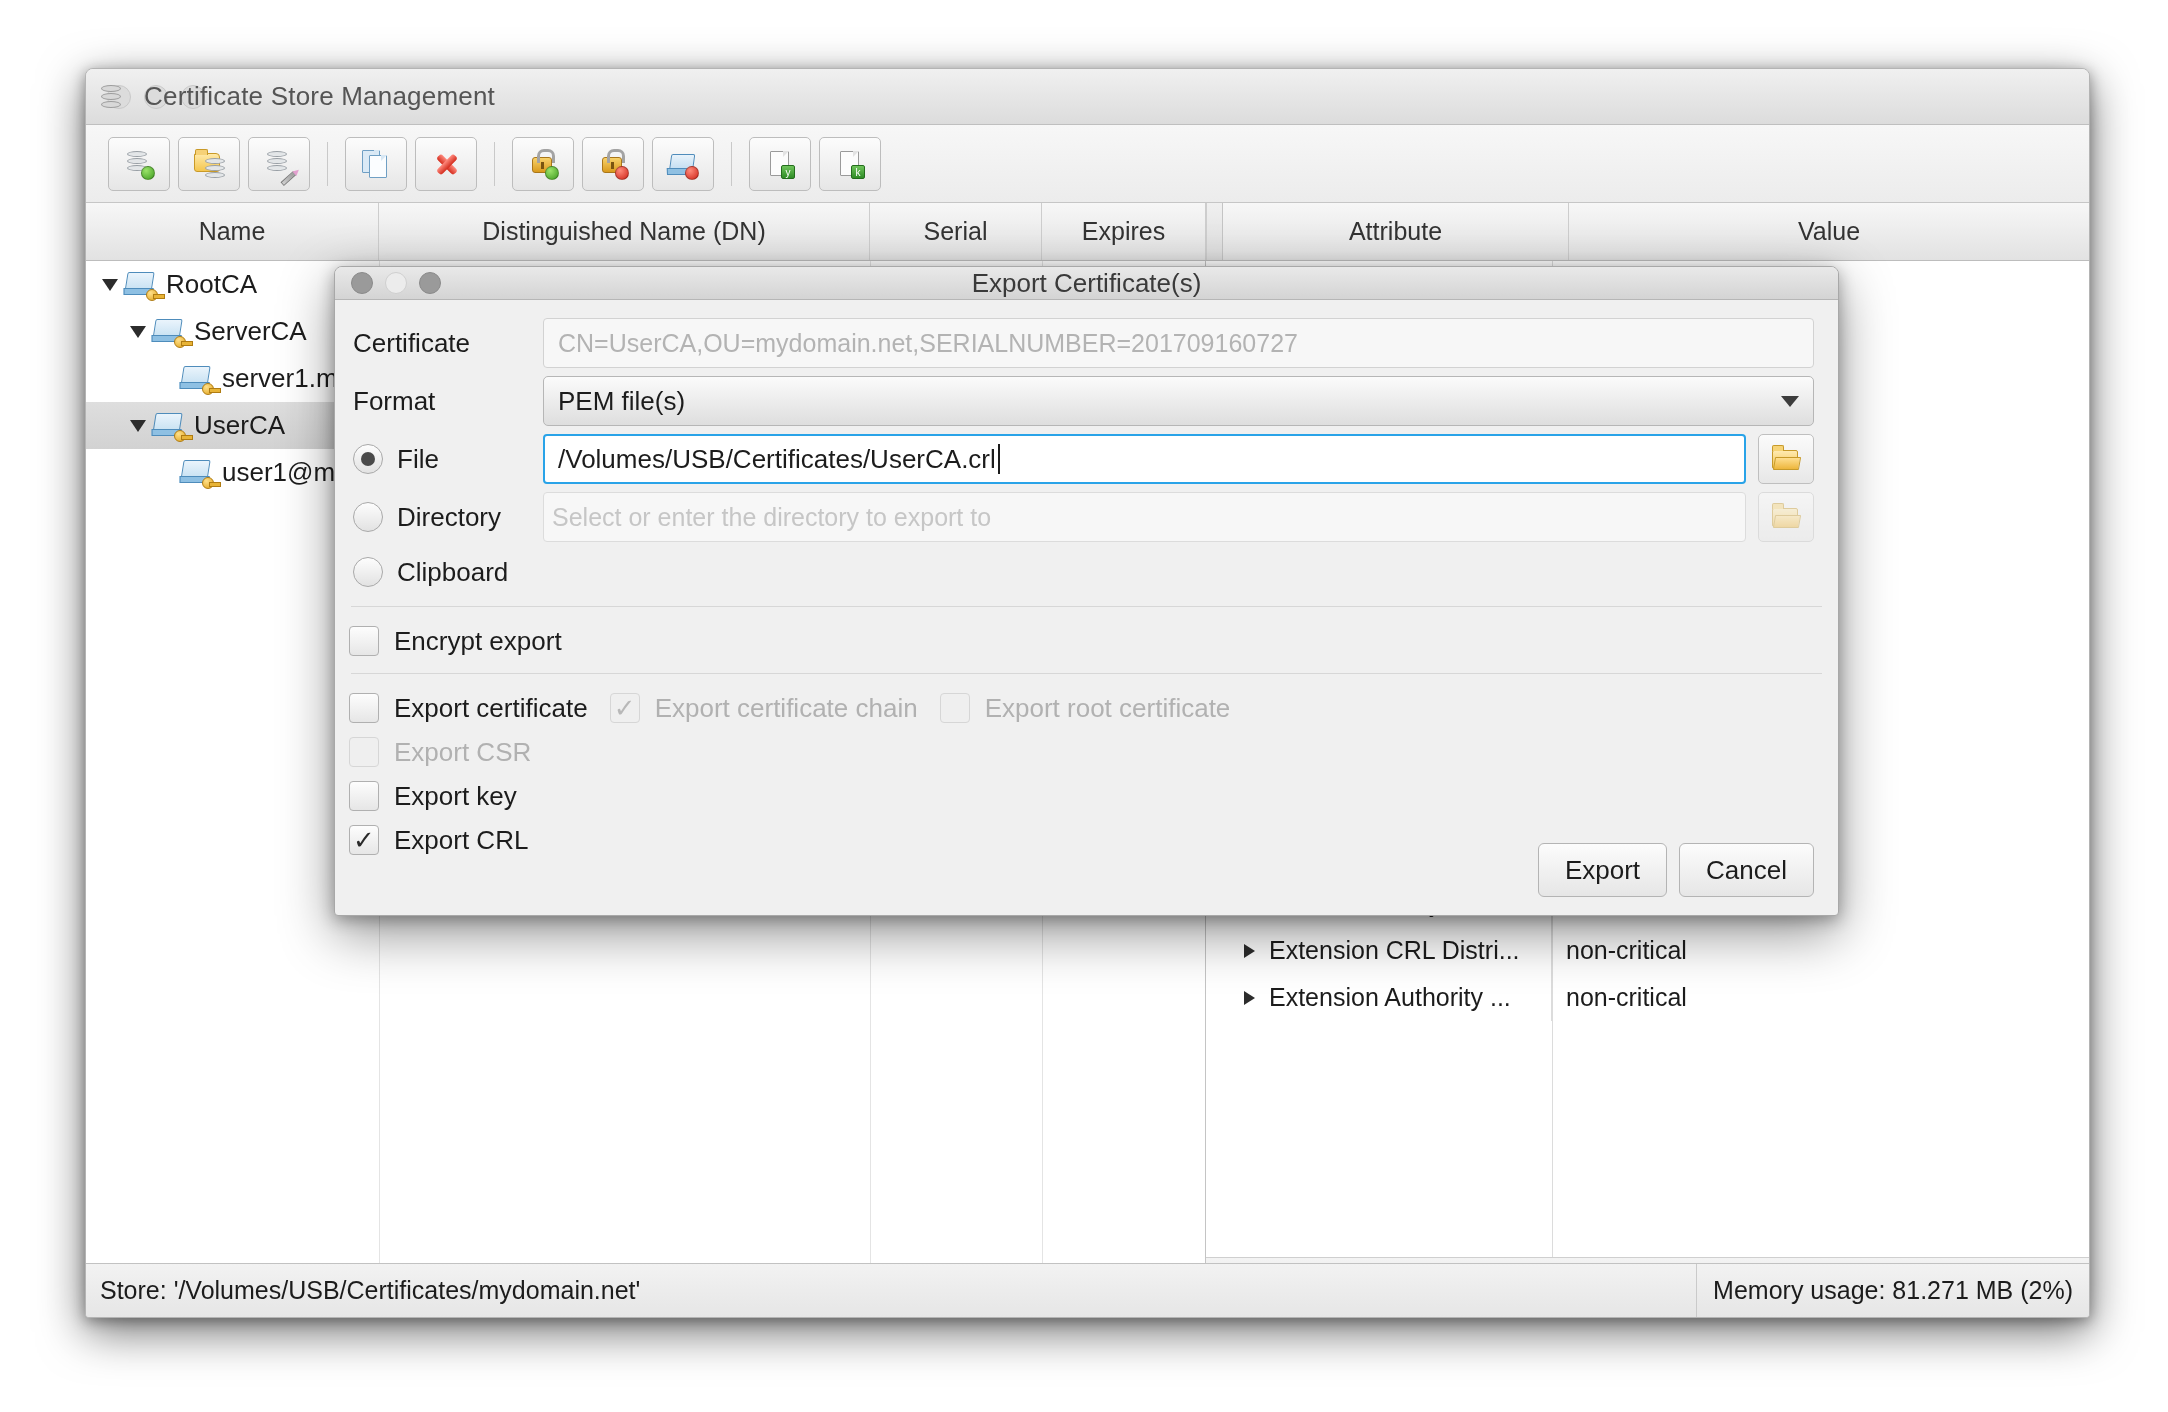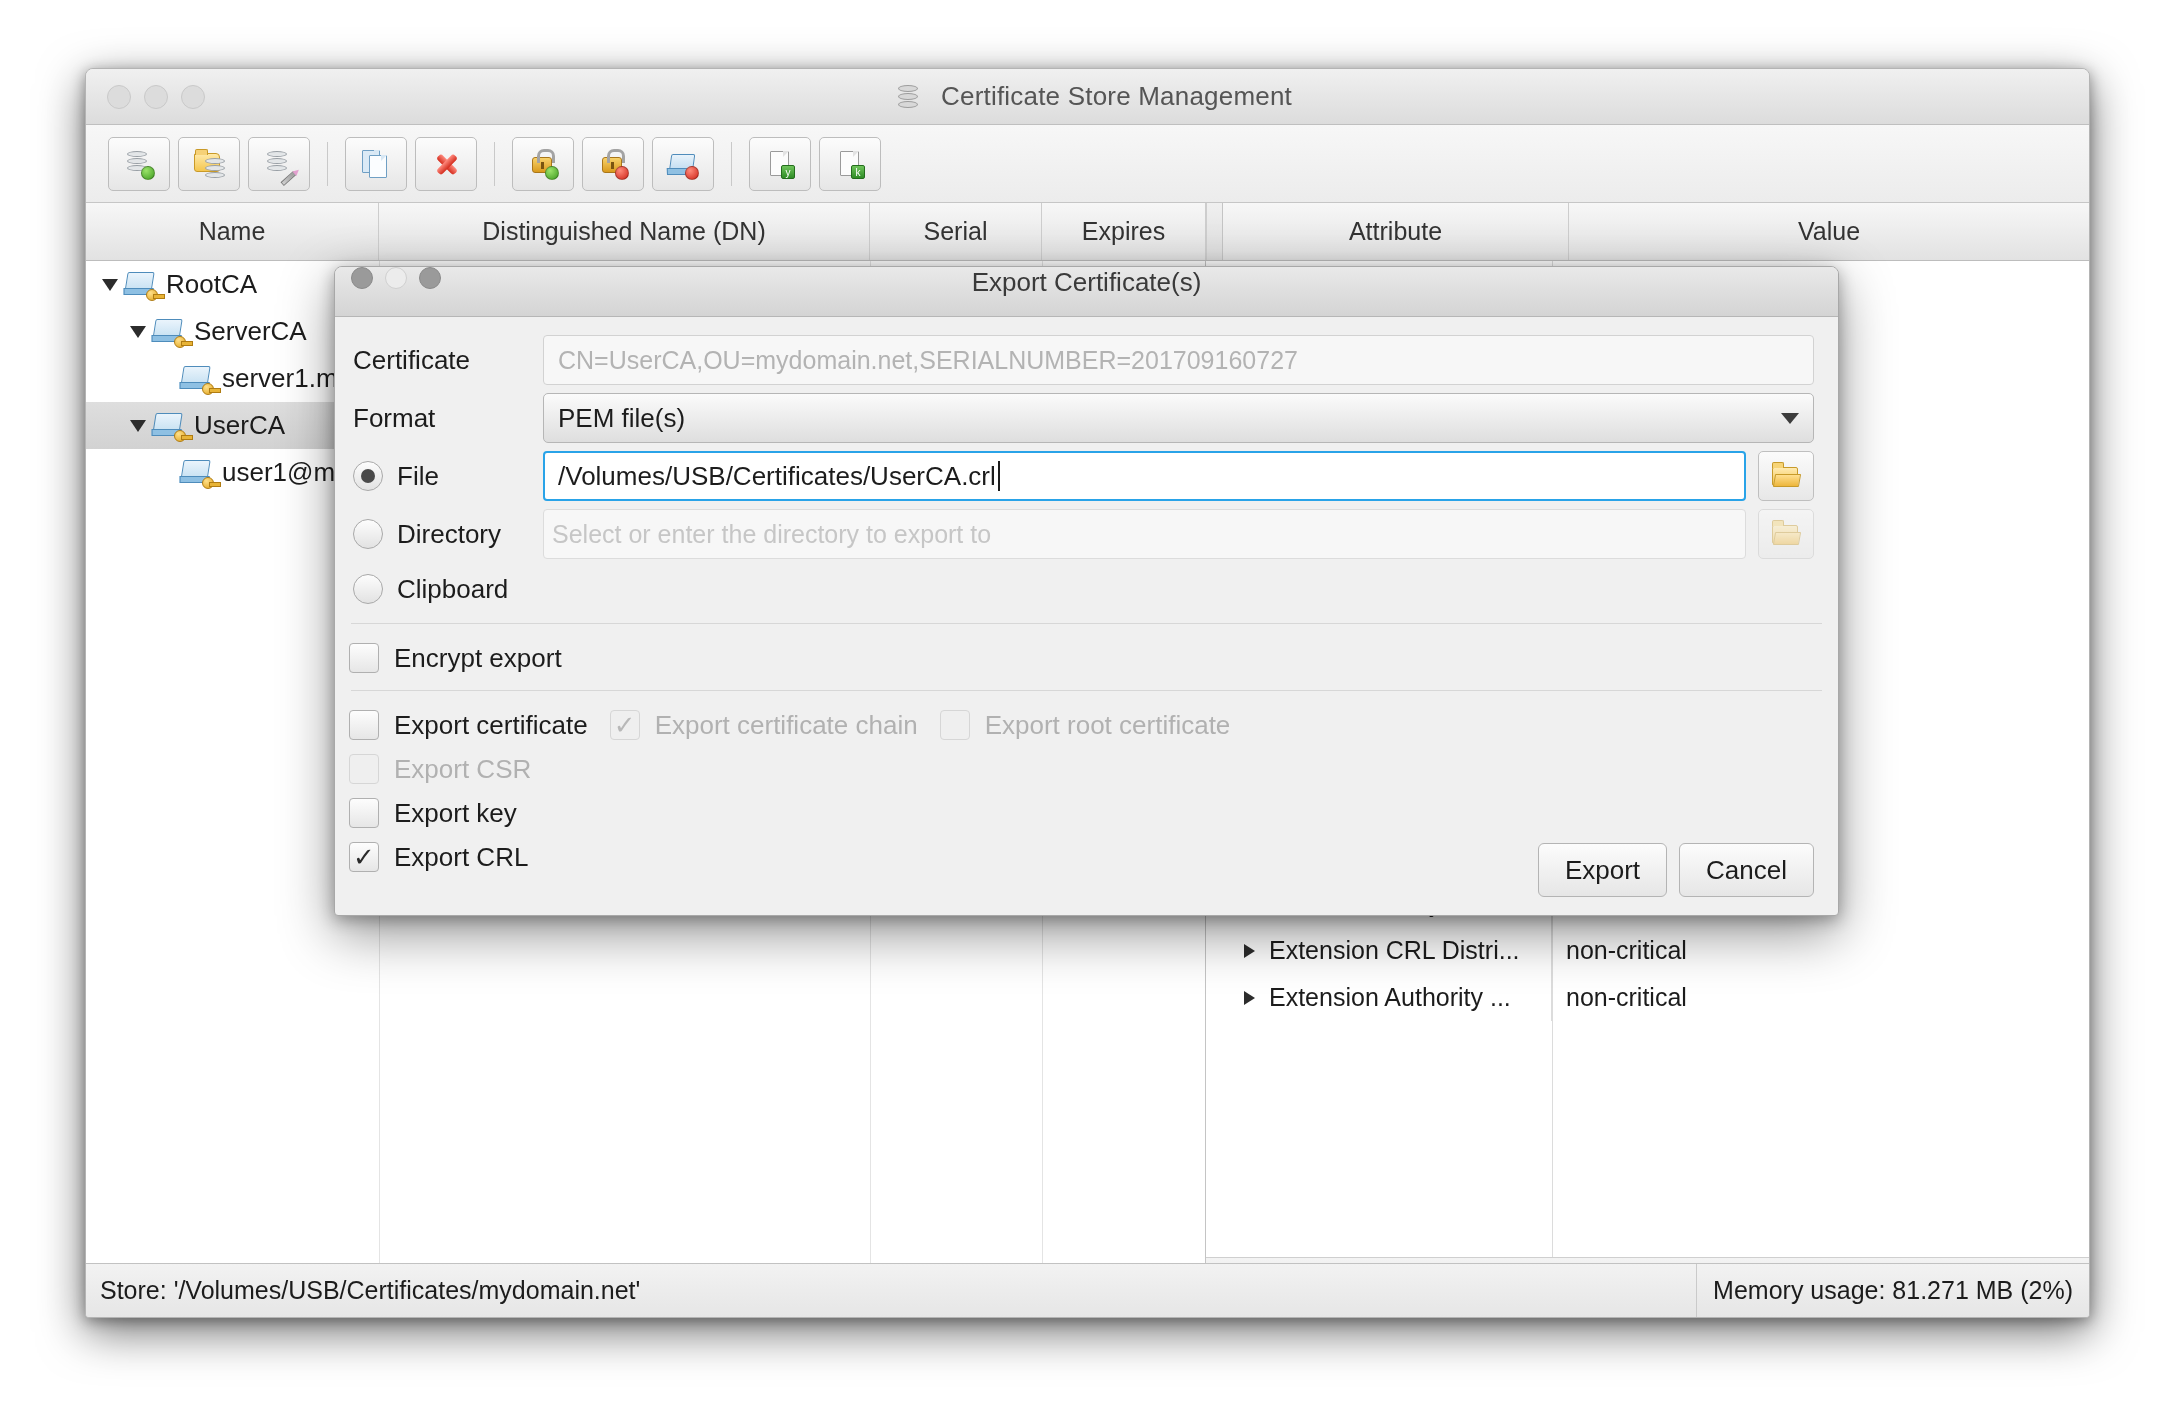--- a/index.html
+++ b/index.html
@@ -30,21 +30,21 @@
     background: linear-gradient(to bottom, #f0f0f0 0%, #dcdcdc 100%);
     border-bottom: 1px solid #bfbfbf;
     display: flex; align-items: center;
   }
   .traffic-wrap { display: flex; gap: 13px; margin-left: 21px; }
   .tl { width: 24px; height: 24px; border-radius: 50%;
         background: #dcdcdc; border: 1px solid #c9c9c9; }
   #win-title {
     position: absolute; left: 15px; right: 0; text-align: center;
     font-size: 26px; color: #555; letter-spacing: .2px;
-    display: flex; align-items: center; justify-content: center; gap: 23px;
+    display: flex; align-items: center; justify-content: flex-start; gap: 23px;
   }
   .db-icon { display:inline-block; width:20px; height:24px; position:relative; }
   .db-icon i {
     position:absolute; left:0; width:20px; height:7px; border-radius:50%;
     background:#d8d8d8; border:1px solid #9e9e9e;
   }
   .db-icon i:nth-child(1){ top:0; }
   .db-icon i:nth-child(2){ top:8px; }
   .db-icon i:nth-child(3){ top:16px; }
 
@@ -169,23 +169,23 @@
   #status-right{ padding:0 16px; border-left:1px solid #cacaca; height:100%;
      display:flex; align-items:center; }
 
   
   #dialog{
     position:absolute; left:334px; top:266px; width:1505px; height:650px;
     background:#f0f0f0; border:1px solid #a8a8a8; border-radius:8px 8px 4px 4px;
     box-shadow: 0 18px 54px rgba(0,0,0,0.42), 0 4px 16px rgba(0,0,0,0.3);
     overflow:hidden;
   }
-  #dlg-titlebar{ position:relative; height:50px;
+  #dlg-titlebar{ position:relative; height:33px;
     background:linear-gradient(to bottom,#e9e9e9,#d4d4d4);
-    border-bottom:1px solid #b6b6b6; display:flex; align-items:flex-start;}
+    border-bottom:1px solid #b6b6b6; display:flex; align-items:center;}
   #dlg-titlebar .traffic-wrap{ gap:12px; margin-left:16px;}
   #dlg-titlebar .tl{ width:22px;height:22px; background:#9a9a9a; border-color:#8a8a8a;}
   #dlg-titlebar .tl.mid{ background:#ececec; border-color:#cfcfcf;}
   #dlg-title{ position:absolute; left:0;right:0; text-align:center; font-size:26px; color:#3a3a3a;}
 
   #dlg-body{ padding: 14px 0 0 0; }
   .frow{ display:flex; align-items:center; margin: 0 0 0 0; height:58px; padding-left:18px;}
   .flabel{ width:190px; font-size:26px; color:#1c1c1c; }
   .rlabel{ font-size:26px; color:#1c1c1c; margin-left:14px; }
   .txtbox{ flex:1; height:50px; border:1px solid #d2d2d2; border-radius:4px;

